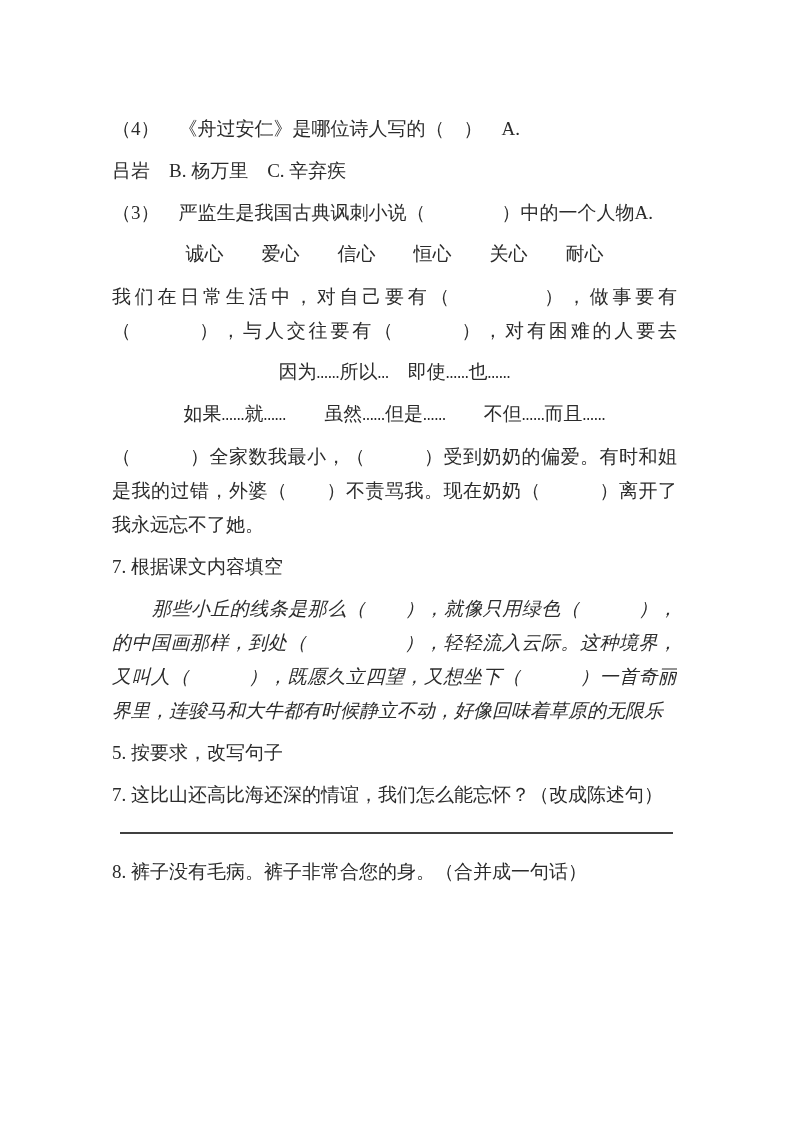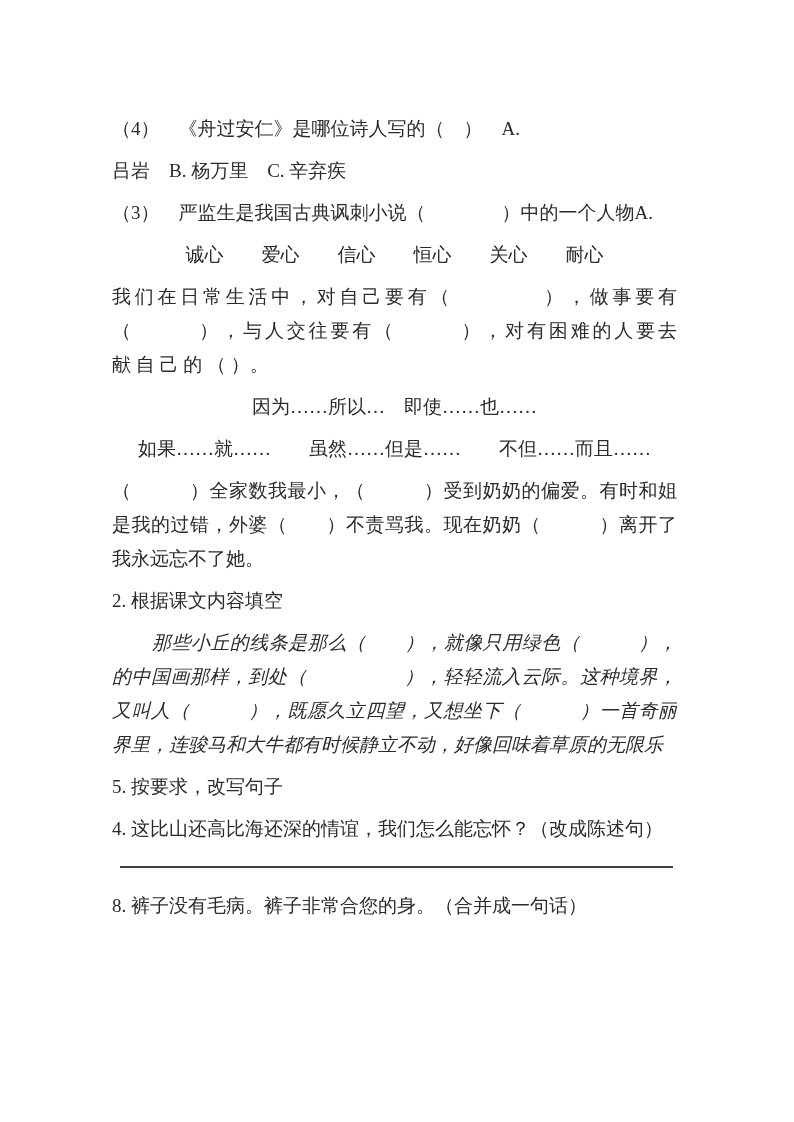--- a/index.html
+++ b/index.html
@@ -33,20 +33,21 @@
     overflow: hidden;
     text-align: left;
   }
   .just {
     text-align: justify;
     text-align-last: justify;
   }
   .center {
     text-align: center;
     text-align-last: center;
+    font-family: Liberation Mono, monospace;
   }
   .indent {
     text-indent: 40px;
   }
   .kai {
     font-style: italic;
   }
   .rule {
     height: 0;
     border-top: 2px solid #404040;
@@ -70,50 +71,49 @@
     <div class="para">
       <div class="ln">（3）　严监生是我国古典讽刺小说（　　　　）中的一个人物A.</div>
     </div>
 
     <div class="para">
       <div class="ln center">诚心　　爱心　　信心　　恒心　　关心　　耐心</div>
     </div>
     <div class="para">
       <div class="ln just">我们在日常生活中，对自己要有（　　　　），做事要有（　　　），学习要有</div>
       <div class="ln just">（　　　），与人交往要有（　　　），对有困难的人要去（　　　），向他们奉</div>
-      <div class="ln">献 自 己 的 （ ）。</div>
     </div>
 
     <div class="para">
       <div class="ln center">因为……所以…　即使……也……</div>
     </div>
     <div class="para">
       <div class="ln center">如果……就……　　虽然……但是……　　不但……而且……</div>
     </div>
     <div class="para">
       <div class="ln just">（　　　）全家数我最小，（　　　）受到奶奶的偏爱。有时和姐姐吵嘴，（　）</div>
       <div class="ln just">是我的过错，外婆（　　）不责骂我。现在奶奶（　　　）离开了我们，（　）</div>
       <div class="ln">我永远忘不了她。</div>
     </div>
 
     <div class="para">
-      <div class="ln">2. 根据课文内容填空</div>
+      <div class="ln">7. 根据课文内容填空</div>
     </div>
     <div class="para">
       <div class="ln kai just indent">那些小丘的线条是那么（　　），就像只用绿色（　　　），不用墨线（　　）</div>
       <div class="ln kai just">的中国画那样，到处（　　　　　），轻轻流入云际。这种境界，既使人（　　），</div>
       <div class="ln kai just">又叫人（　　　），既愿久立四望，又想坐下（　　　）一首奇丽的小诗。在这境</div>
       <div class="ln kai">界里，连骏马和大牛都有时候静立不动，好像回味着草原的无限乐趣。</div>
     </div>
 
     <div class="para">
       <div class="ln">5. 按要求，改写句子</div>
     </div>
     <div class="para">
-      <div class="ln">4. 这比山还高比海还深的情谊，我们怎么能忘怀？（改成陈述句）</div>
+      <div class="ln">7. 这比山还高比海还深的情谊，我们怎么能忘怀？（改成陈述句）</div>
     </div>
 
     <div class="rule"></div>
 
     <div class="para">
       <div class="ln">8. 裤子没有毛病。裤子非常合您的身。（合并成一句话）</div>
     </div>
 
   </div>
 </div>

